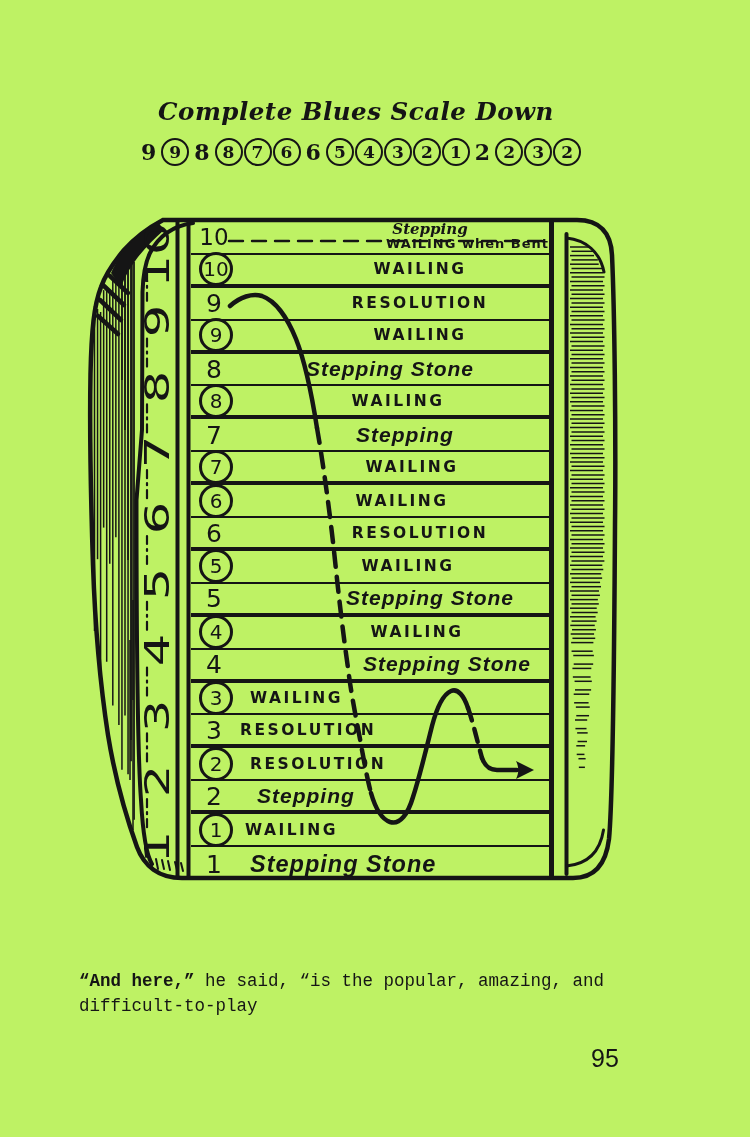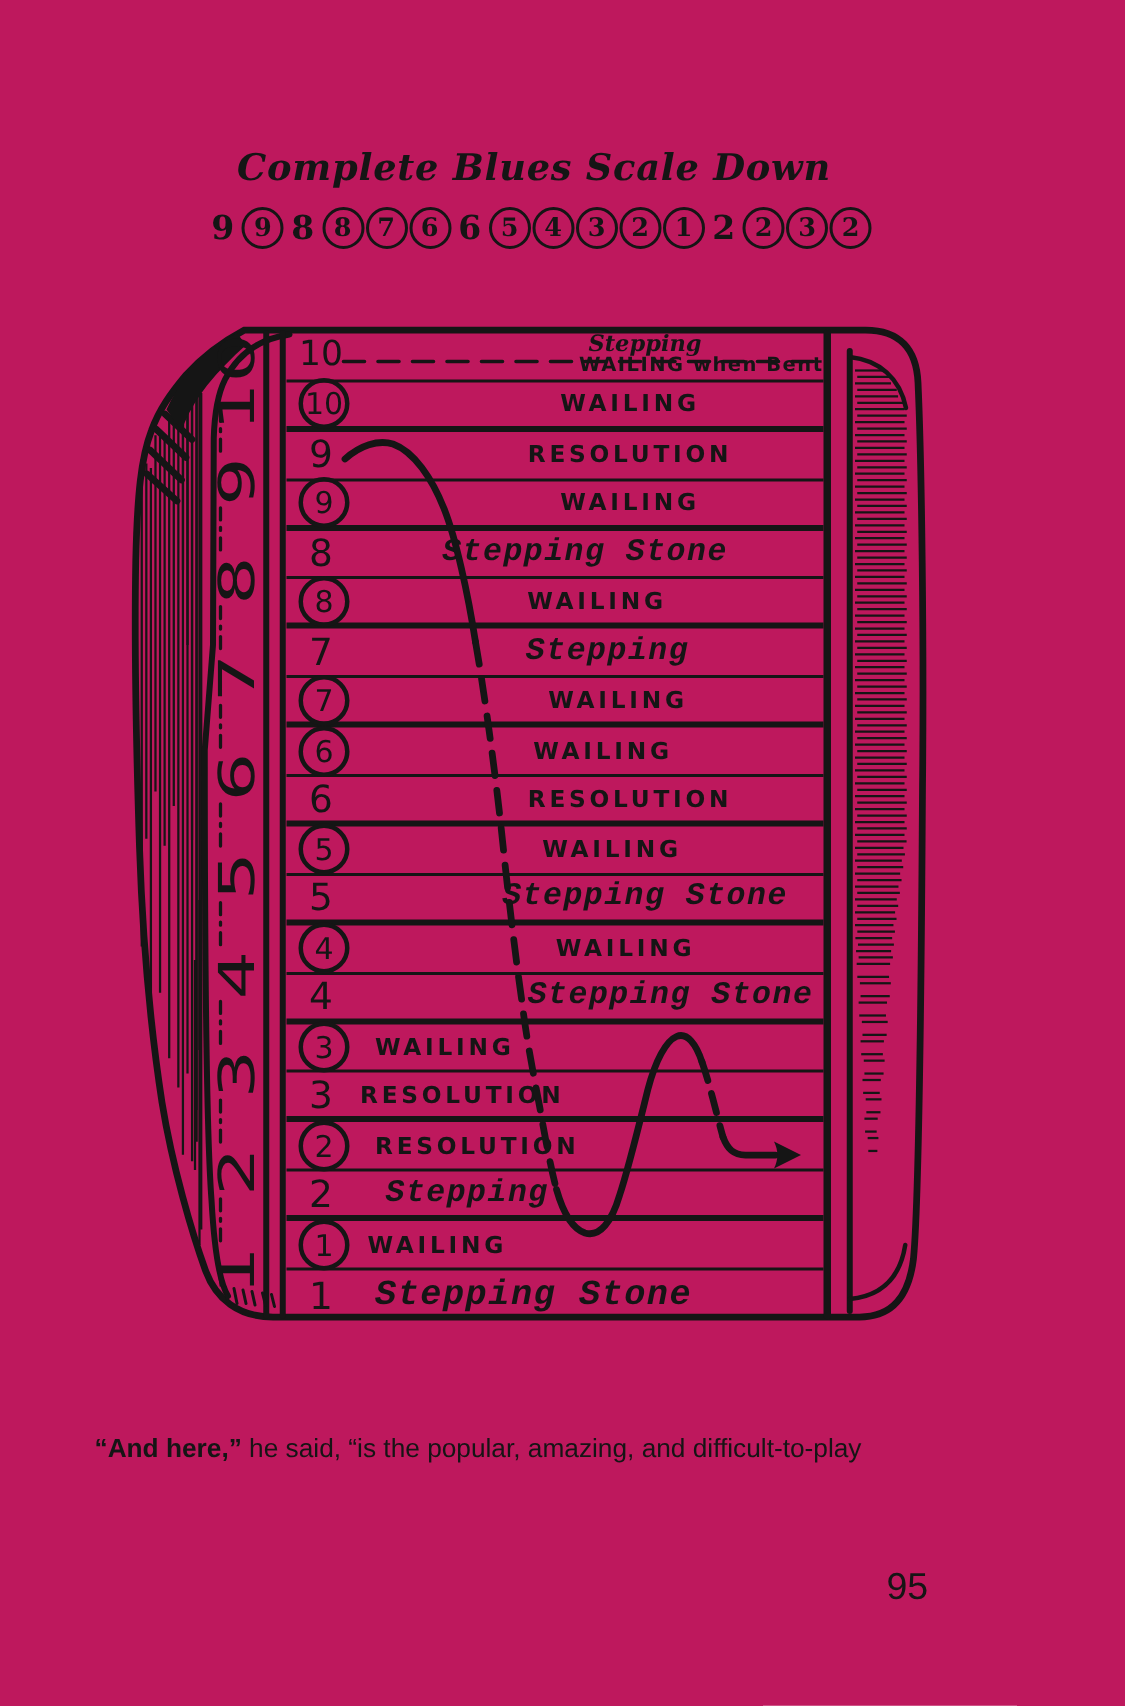--- a/index.html
+++ b/index.html
@@ -1,37 +1,37 @@
 <!DOCTYPE html>
 <html><head>
 <meta charset="utf-8">
 <style>
   html,body{margin:0;padding:0}
-  .page{position:relative;width:750px;height:1137px;background:#be185d;color:#151515;overflow:hidden;font-family:"DejaVu Sans",sans-serif}
+  .page{position:relative;width:750px;height:1137px;background:#bef264;color:#151515;overflow:hidden;font-family:"DejaVu Sans",sans-serif}
   .title{position:absolute;left:0;top:97px;width:712px;text-align:center;font-family:"DejaVu Serif",serif;font-style:italic;font-weight:bold;font-size:24.5px;letter-spacing:0.5px}
   .notation{position:absolute;left:0;top:138px;width:718px;display:flex;justify-content:center;align-items:center;gap:1px}
   .nt-circ{width:24px;height:24px;border:2.5px solid #151515;border-radius:50%;display:flex;align-items:center;justify-content:center;font-size:17px;font-weight:bold;font-family:"DejaVu Serif",serif;flex:none}
   .nt-plain{font-size:22px;font-weight:bold;margin:0 4px;font-family:"DejaVu Serif",serif;flex:none}
   svg.base,svg.curve{position:absolute;left:0;top:0;pointer-events:none}
   .rows{position:absolute;left:191px;top:222px;width:358px;height:658px}
   .hrow{position:absolute;left:0;width:100%;box-sizing:border-box;border-bottom:2px solid #151515}
   .hrow.thick{border-bottom-width:4px}
   .hrow.last{border-bottom:none}
   .num{position:absolute;left:4px;top:50%;transform:translateY(-50%);width:38px;text-align:center;font-size:25px;line-height:1}
   .num.small{font-size:23px}
   .num.circ{left:8px;width:28px;height:28px;border:3px solid #151515;border-radius:50%;font-size:20px;display:flex;align-items:center;justify-content:center;text-align:center}
   .lbl{position:absolute;top:50%;transform:translateY(-50%);white-space:nowrap}
   .lbl.caps{font-size:15.5px;font-weight:bold;letter-spacing:2.5px}
-  .lbl.script{font-family:Liberation Mono, monospace;font-style:italic;font-weight:bold;font-size:21px;letter-spacing:1px}
+  .lbl.script{font-family:Liberation Sans, sans-serif;font-style:italic;font-weight:bold;font-size:21px;letter-spacing:1px}
   .lbl.script.big{font-size:23.5px}
   .lbl.center{text-align:center}
   .r1a{position:absolute;left:120px;right:0;top:0;text-align:center;font-family:"DejaVu Serif",serif;font-style:italic;font-weight:bold;font-size:15px;line-height:15px}
   .r1b{position:absolute;left:6px;right:0;bottom:3px;text-align:right;font-weight:bold;font-size:13px;letter-spacing:1px;line-height:13px}
   .sideno{position:absolute;left:137px;width:42px;height:34px;line-height:34px;text-align:center;transform:rotate(-90deg) scaleX(1.55);font-size:33px}
-  .caption{position:absolute;left:63px;top:953px;width:580px;font-family:Liberation Sans, sans-serif;font-size:17.5px;line-height:25px;letter-spacing:0;margin:0}
+  .caption{position:absolute;left:63px;top:953px;width:580px;font-family:Liberation Mono, monospace;font-size:17.5px;line-height:25px;letter-spacing:0;margin:16px}
   .caption b{font-weight:bold}
   .pageno{position:absolute;left:591px;top:1044px;font-size:25px;font-family:"Liberation Sans",sans-serif}
 </style>
 </head>
 <body>
 
 <div class="page">
   <div class="title">Complete Blues Scale Down</div>
   <div class="notation">
       <span class="nt-plain">9</span>

